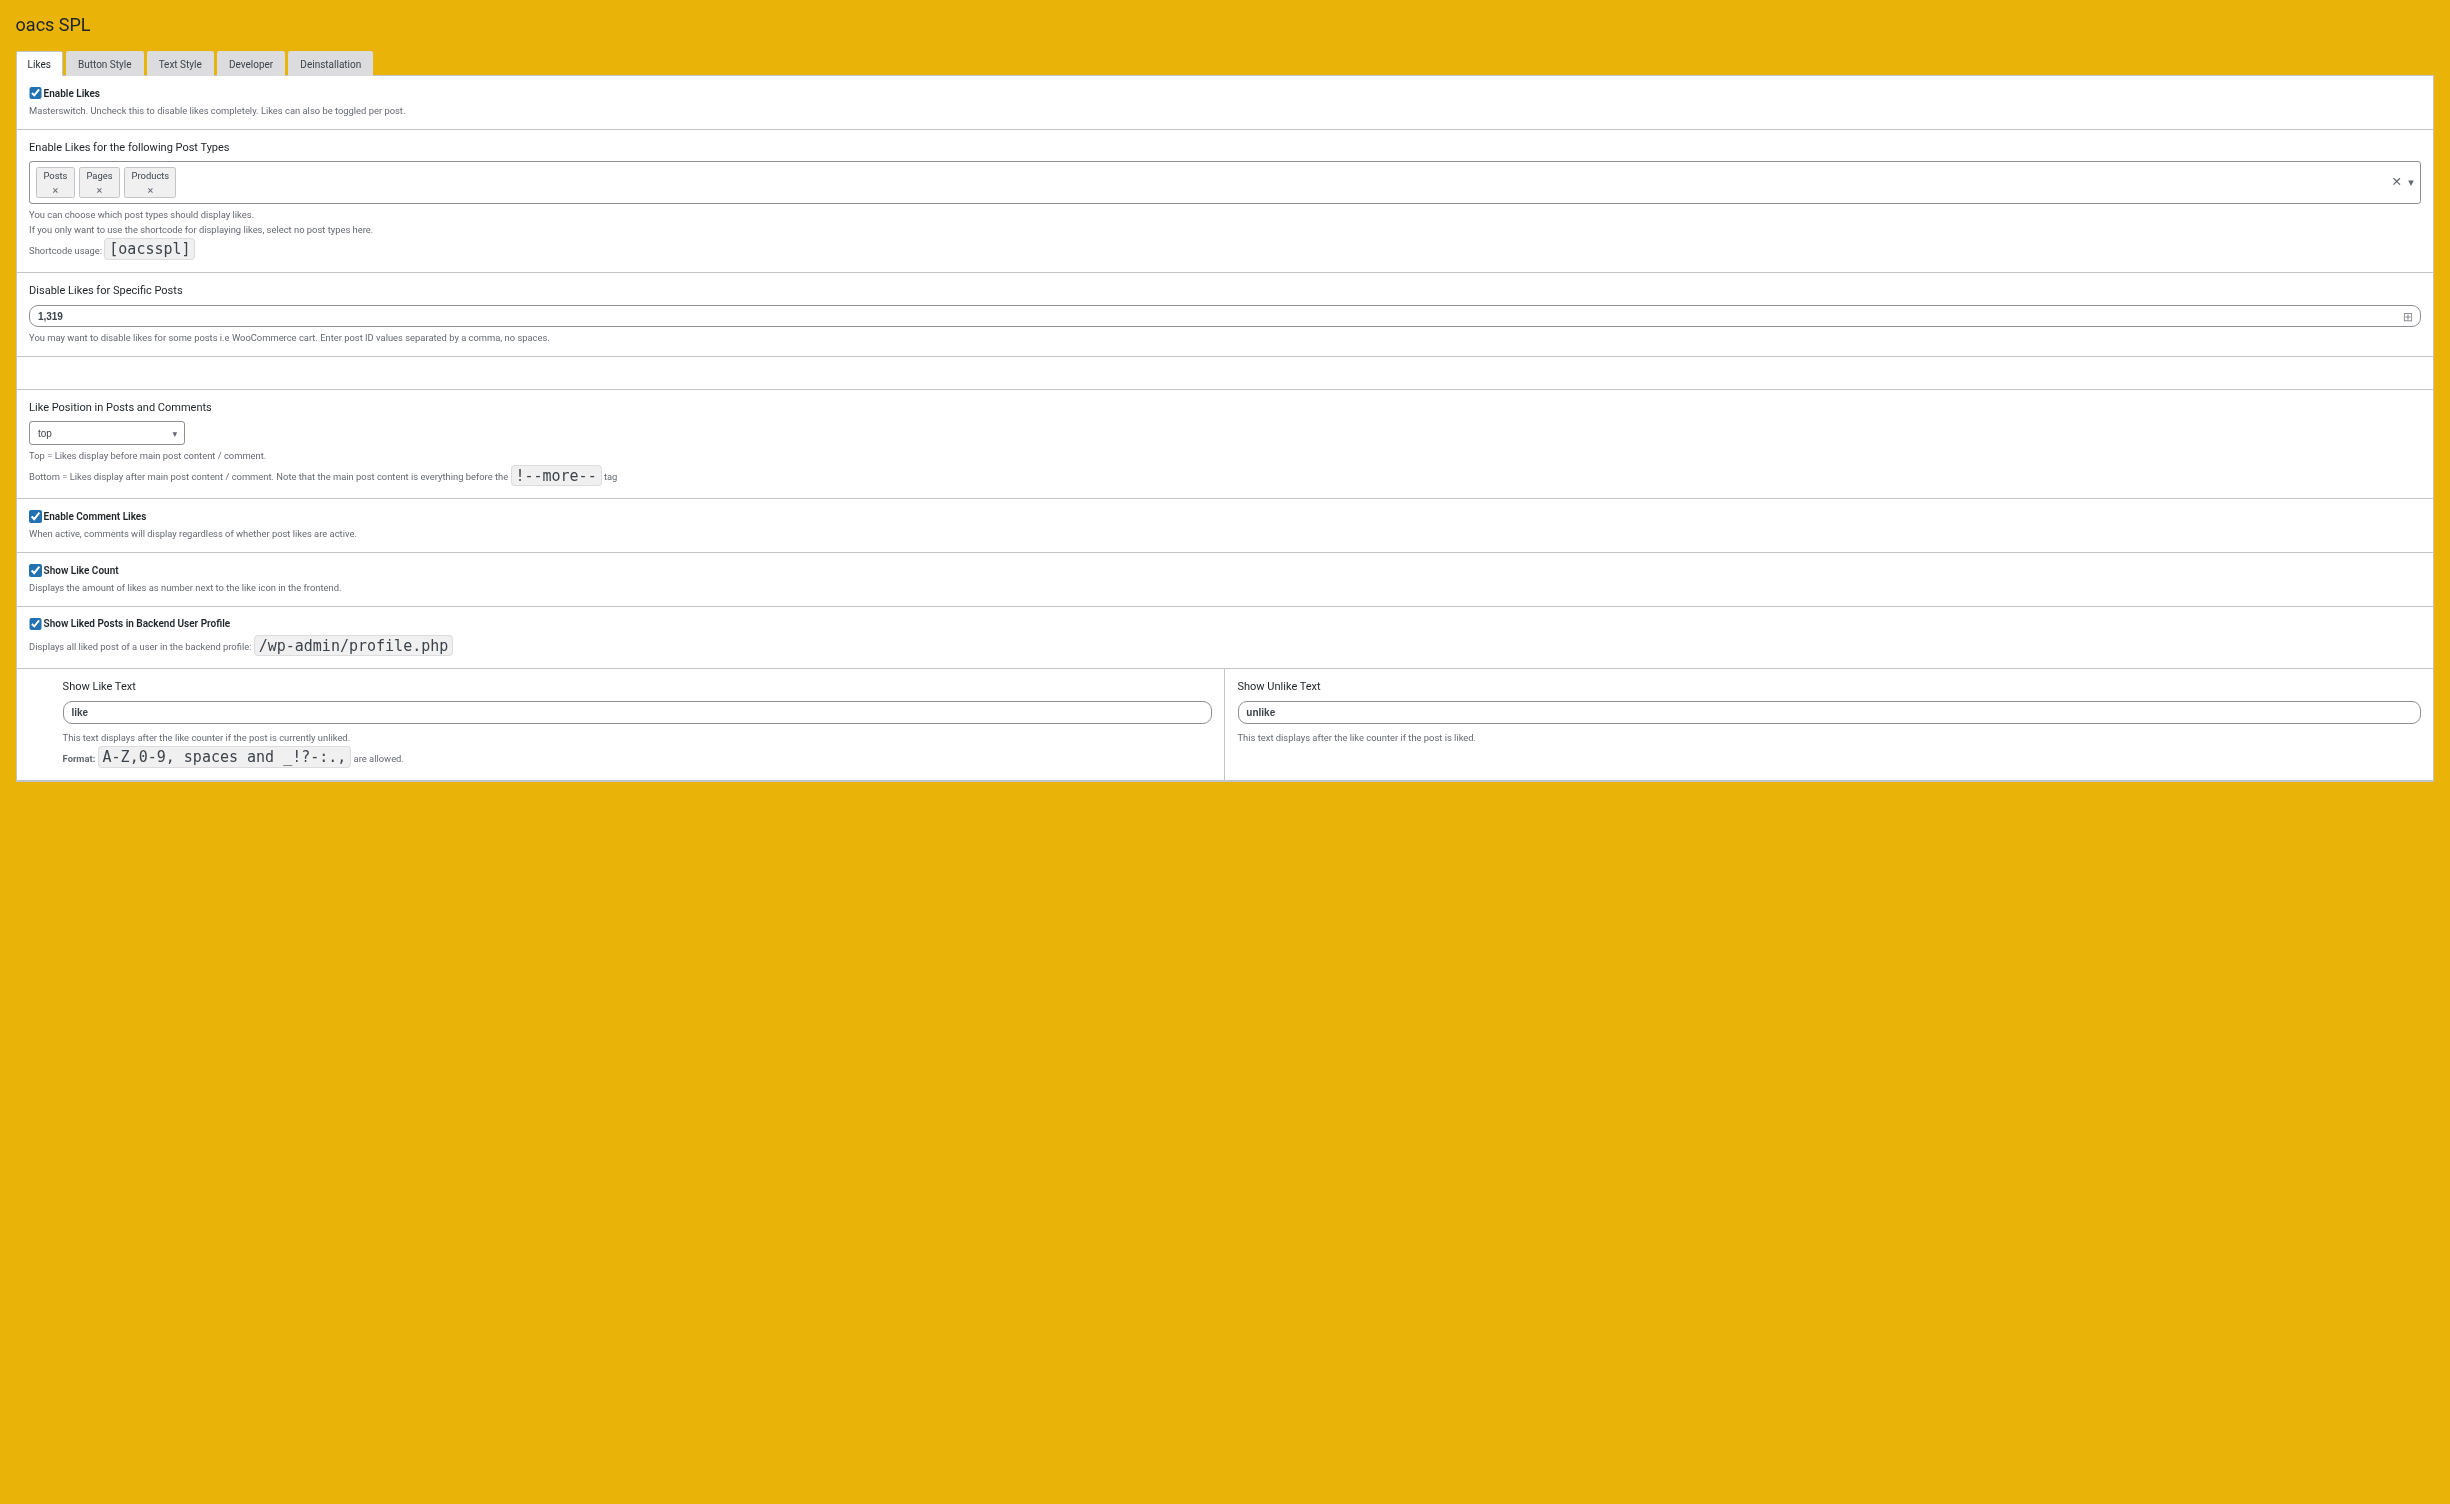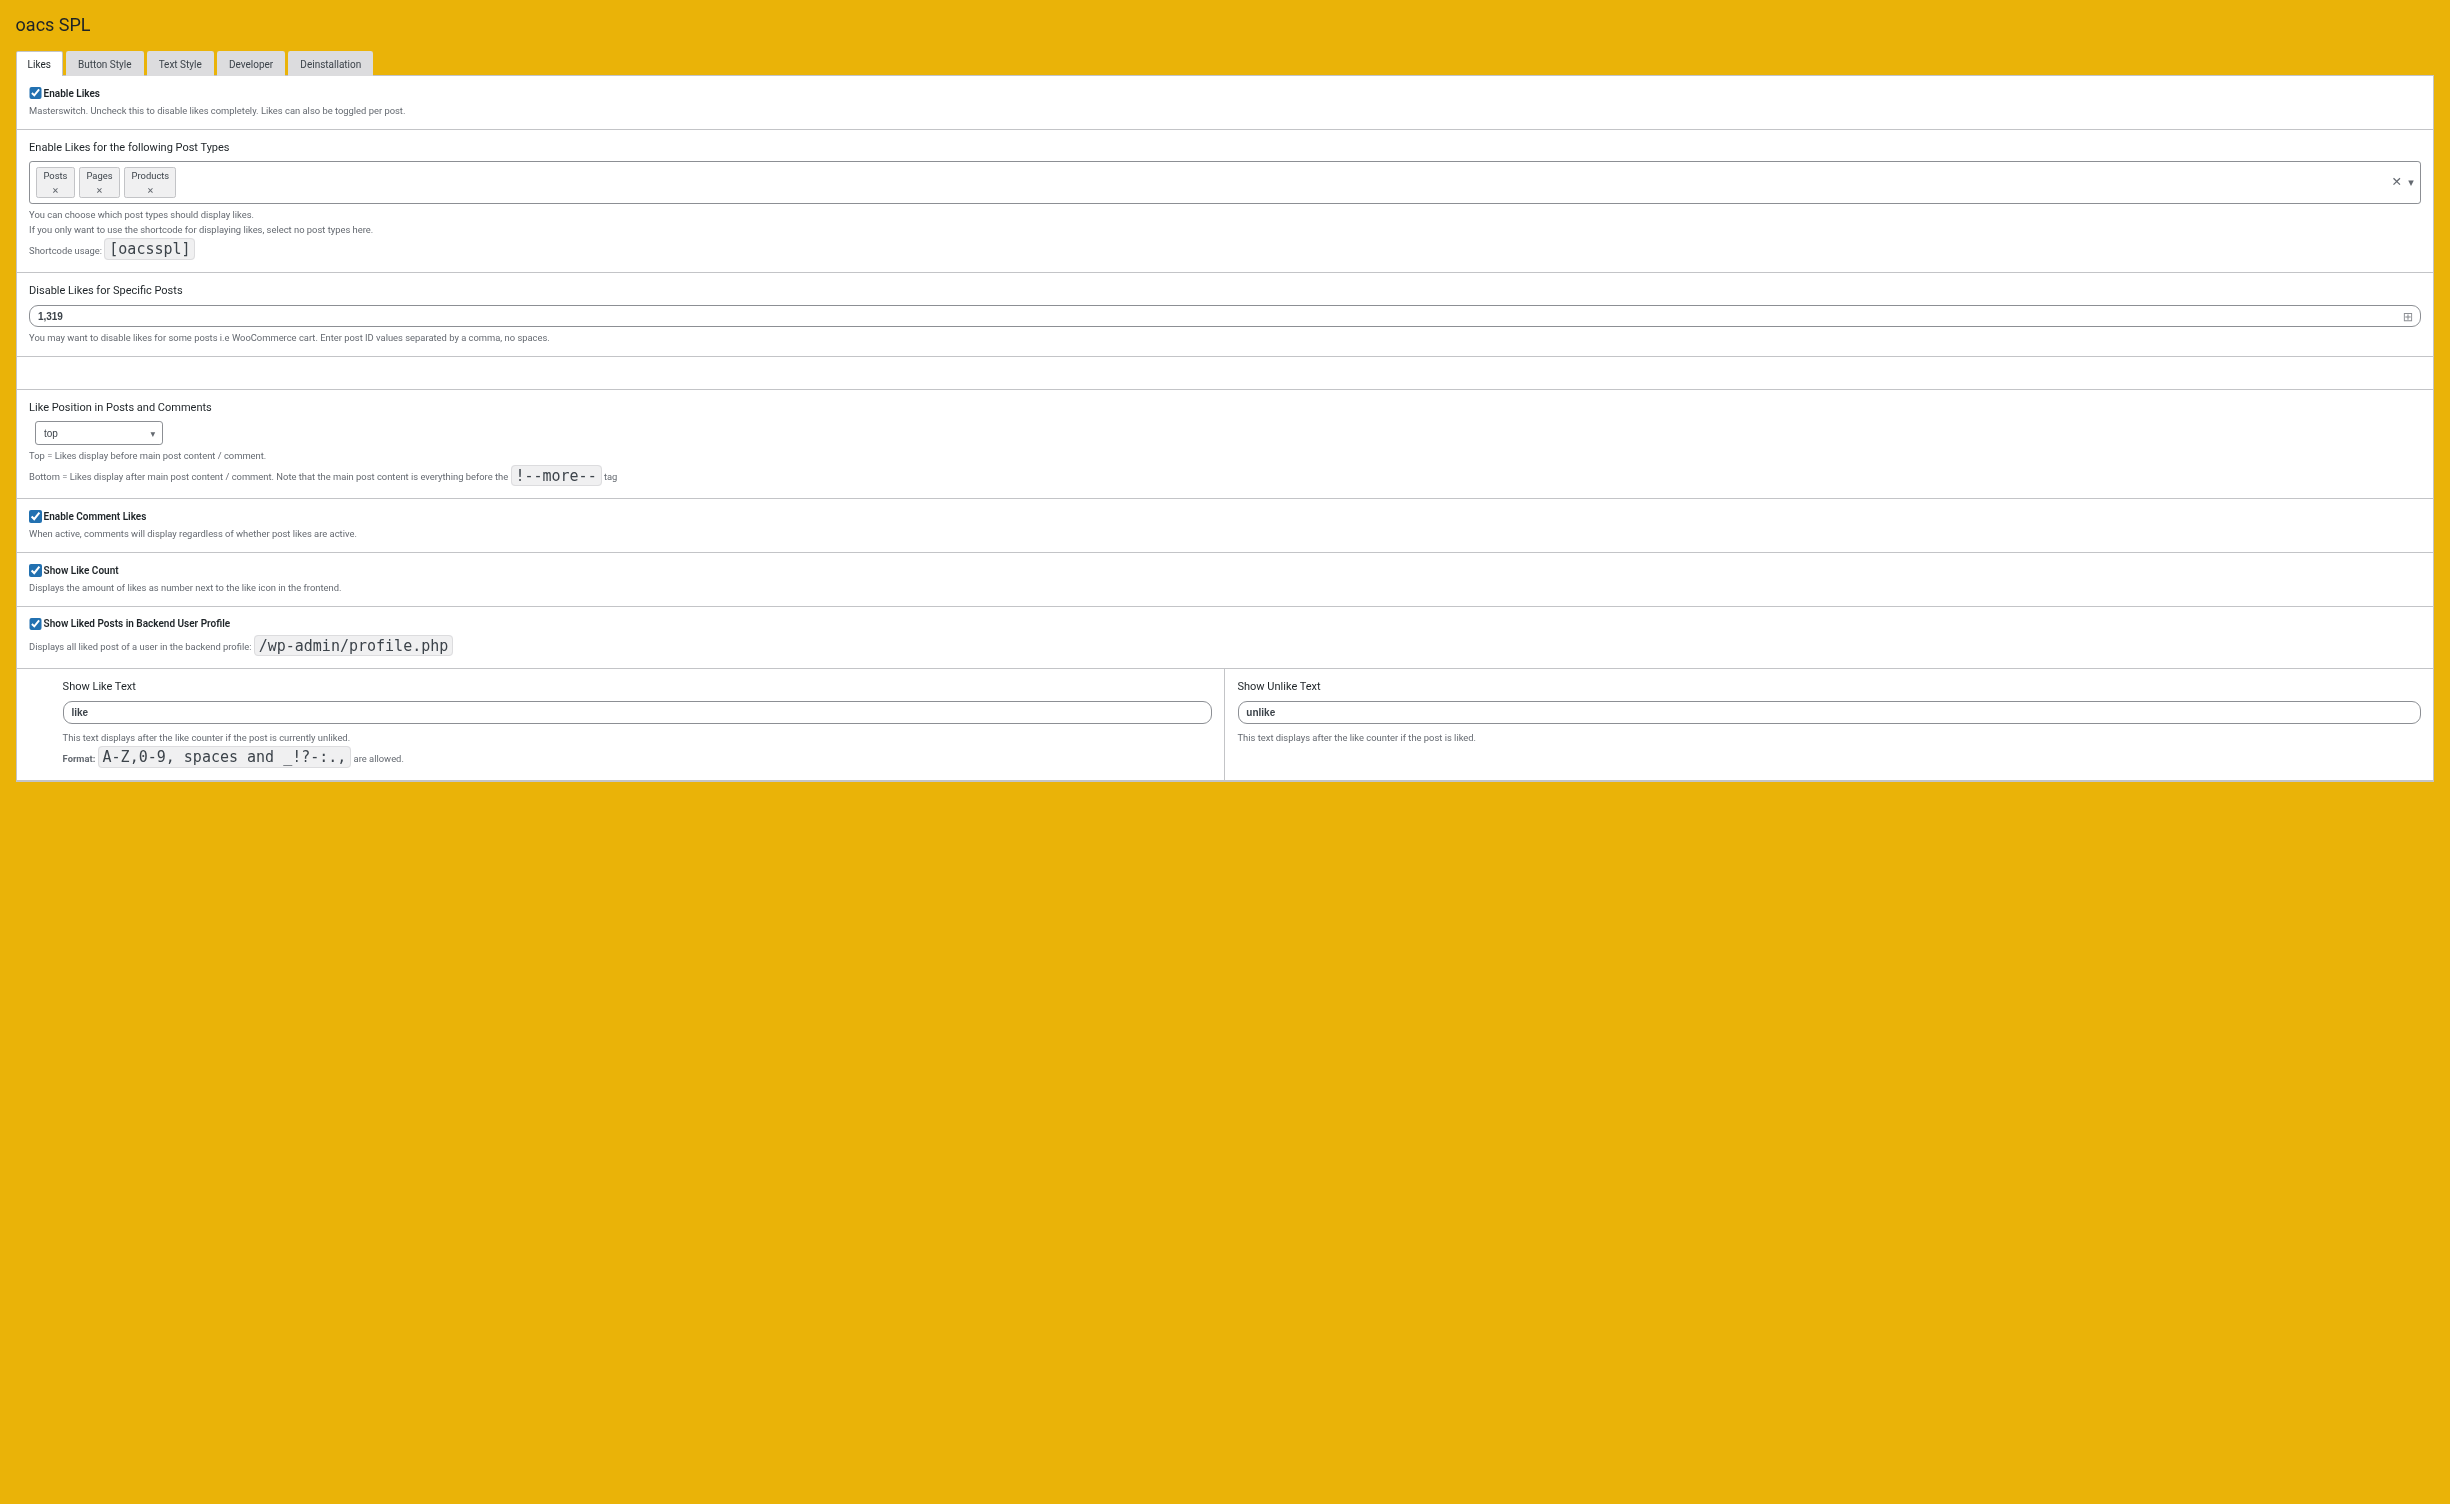--- a/index.html
+++ b/index.html
@@ -153,22 +153,21 @@
     }
     .input-icon {
       position: absolute;
       right: 7.8px;
       color: #8c8f94;
       font-size: 12.5px;
     }
     .select-wrap {
       position: relative;
       display: inline-block;
-      width: 128px;
-      margin-left: 6px;
+      width: 156px;
     }
     .select-wrap select {
       width: 100%;
       padding: 5.5px 23.4px 5.5px 7.8px;
       font-size: 10px;
       border: 0.8px solid #8c8f94;
       border-radius: 3.1px;
       background: #fff;
       color: #3c434a;
       appearance: none;

